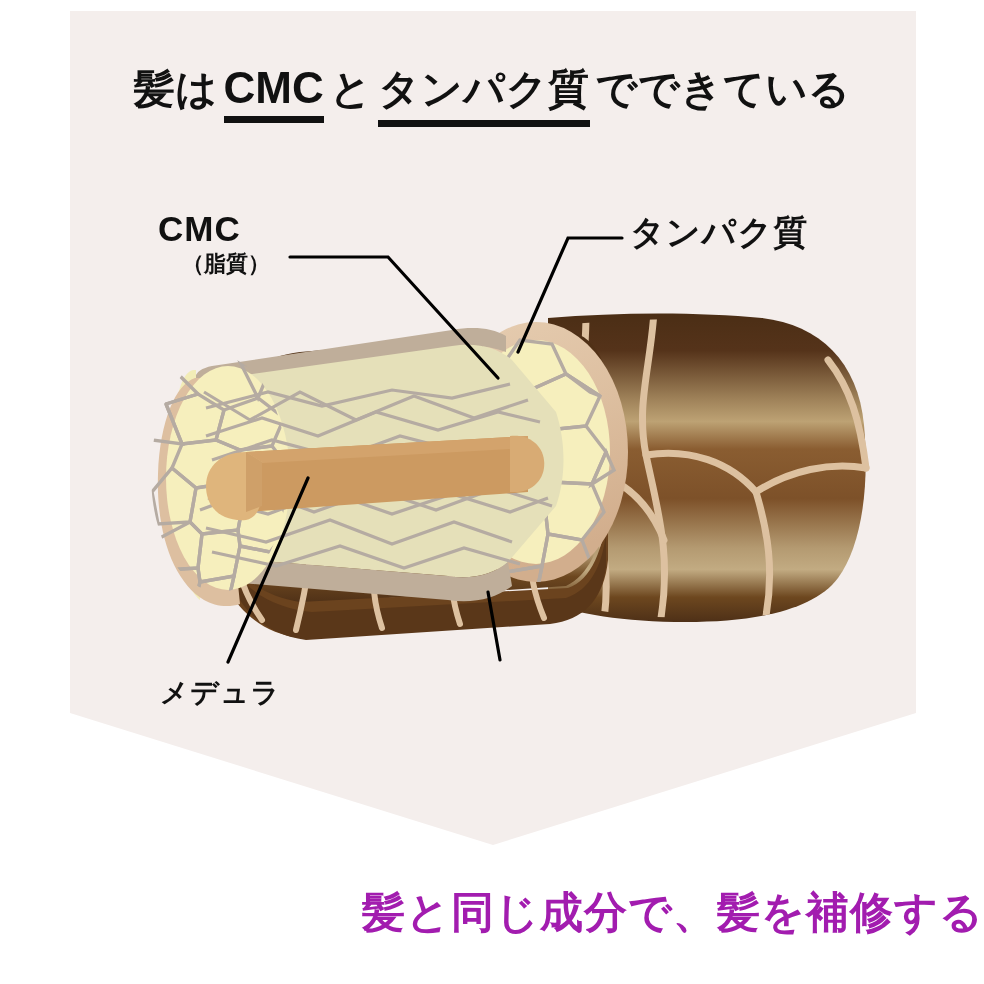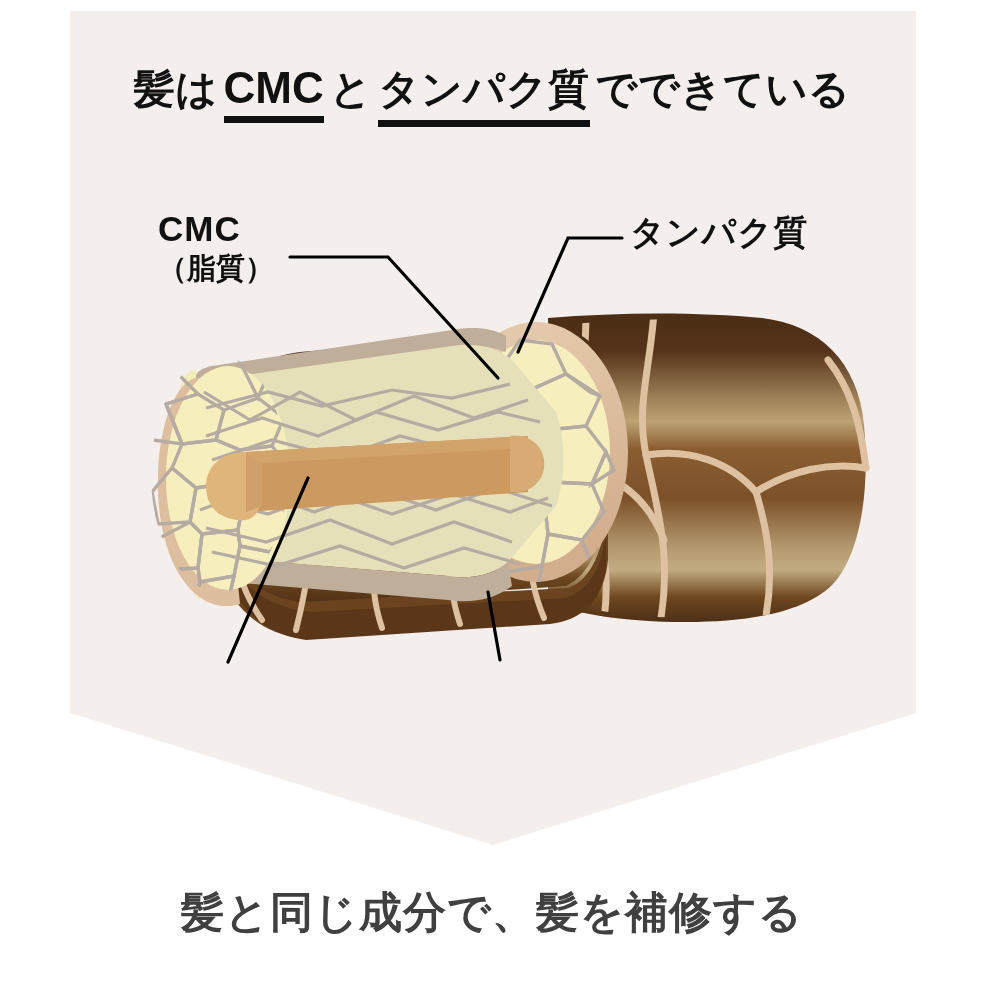--- a/index.html
+++ b/index.html
@@ -56,44 +56,44 @@
     margin: 0 6px;
   }
   .headline .em.latin { font-size: 44px; letter-spacing: 0px; }
 
   
   .caption {
     position: absolute;
     left: 0;
     top: 884px;
     width: 984px;
-    text-align: center;
+    text-align: right;
     font-size: 43px;
     font-weight: 700;
-    color: #404040;
+    color: #a21caf;
     letter-spacing: 1px;
     white-space: nowrap;
   }
 
   
   .label {
     position: absolute;
     color: #111111;
     font-weight: 600;
     white-space: nowrap;
     line-height: 1.22;
   }
   #label-cmc {
     left: 158px;
     top: 208px;
     font-size: 34px;
     text-align: left;
   }
   #label-cmc .l1 { font-size: 35px; letter-spacing: 1px; }
-  #label-cmc .l2 { font-size: 29px; }
+  #label-cmc .l2 { font-size: 22px; margin-left: 24px; }
 
   #label-protein {
     left: 630px;
     top: 212px;
     font-size: 34px;
     letter-spacing: 1px;
   }
   #label-medulla {
     left: 160px;
     top: 676px;
@@ -378,16 +378,17 @@
       <path name="c" d="M500 660 L 488 592"></path>
     </g>
   </svg>
 
   <div class="label" id="label-cmc">
     <div class="l1">CMC</div>
     <div class="l2">（脂質）</div>
   </div>
 
   <div class="label" id="label-protein">タンパク質</div>
+  <div class="label" id="label-medulla">メデュラ</div>
 
   <div class="caption">髪と同じ成分で、髪を補修する</div>
 
 </div>
 
 </body></html>

